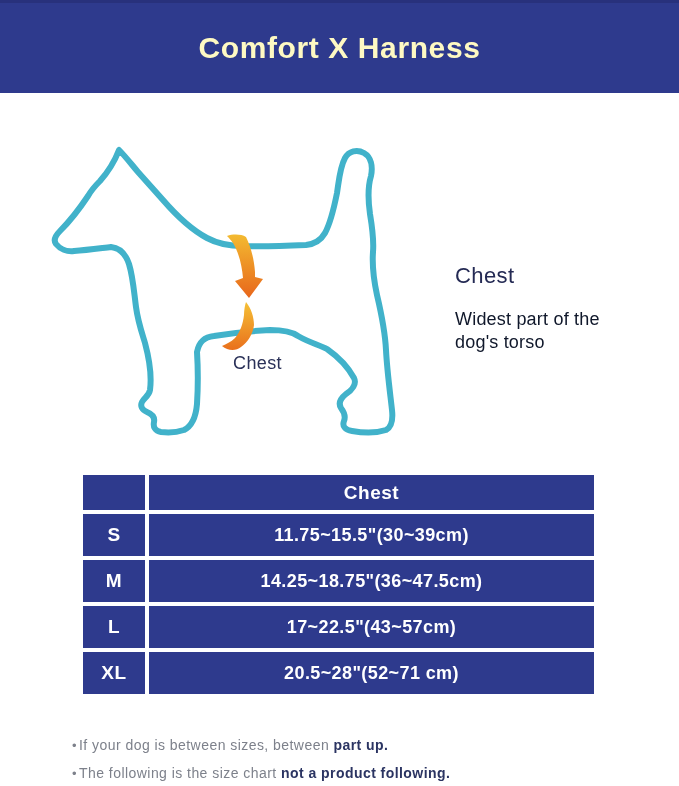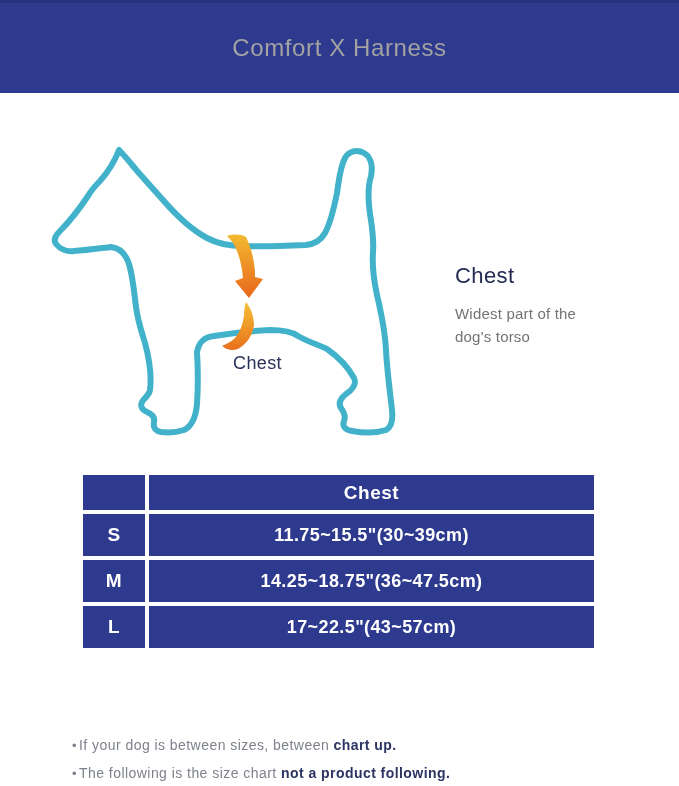--- a/index.html
+++ b/index.html
@@ -7,34 +7,34 @@
     position:relative;width:679px;height:786px;background:#ffffff;
     font-family:"Liberation Sans",sans-serif;overflow:hidden;
   }
   
   .banner{
     position:absolute;left:0;top:0;width:679px;height:93px;
     background:#2e3a8d;border-top:3px solid #28317c;box-sizing:border-box;
     display:flex;align-items:center;justify-content:center;
   }
   .banner .title{
-    color:#a3a3a3;font-size:24px;font-weight:400;letter-spacing:.6px;margin:0;
+    color:#fef9c3;font-size:30px;font-weight:700;letter-spacing:.6px;margin:0;
   }
   
   svg.illustration{position:absolute;left:0;top:0;pointer-events:none;}
   .dog-label{
     position:absolute;left:233px;top:353px;
     font-size:18px;color:#2a3158;letter-spacing:.4px;
   }
   .measure{position:absolute;left:455px;top:263px;width:170px;}
   .measure-title{
     font-size:22px;font-weight:500;color:#242a54;letter-spacing:.4px;margin:0;
   }
   .measure-desc{
-    margin-top:13px;font-size:15px;color:#737373;line-height:23px;letter-spacing:.2px;
+    margin-top:19px;font-size:18px;color:#0f172a;line-height:23px;letter-spacing:.2px;
   }
   .measure-desc span{display:block;}
   
   table.size-chart{
     position:absolute;left:79px;top:471px;
     border-collapse:separate;border-spacing:4px;table-layout:fixed;
   }
   table.size-chart td{
     background:#2e3a8d;color:#ffffff;text-align:center;vertical-align:middle;padding:0;
   }
@@ -160,25 +160,29 @@
         <td class="col-chest td-chest">11.75~15.5"(30~39cm)</td>
       </tr>
       <tr class="row">
         <td class="col-size td-size">M</td>
         <td class="col-chest td-chest">14.25~18.75"(36~47.5cm)</td>
       </tr>
       <tr class="row">
         <td class="col-size td-size">L</td>
         <td class="col-chest td-chest">17~22.5"(43~57cm)</td>
       </tr>
+      <tr class="row">
+        <td class="col-size td-size">XL</td>
+        <td class="col-chest td-chest">20.5~28"(52~71 cm)</td>
+      </tr>
     </tbody>
   </table>
 
   <div class="footnotes">
     <div class="footnote">
-      <span class="bullet">•</span><span>If your dog is between sizes, between </span><span class="bold">chart up</span><span class="bold">.</span>
+      <span class="bullet">•</span><span>If your dog is between sizes, between </span><span class="bold">part up</span><span class="bold">.</span>
     </div>
     <div class="footnote">
       <span class="bullet">•</span><span>The following is the size chart </span><span class="bold">not a product following</span><span class="bold">.</span>
     </div>
   </div>
 
 </div>
 
 </body></html>

